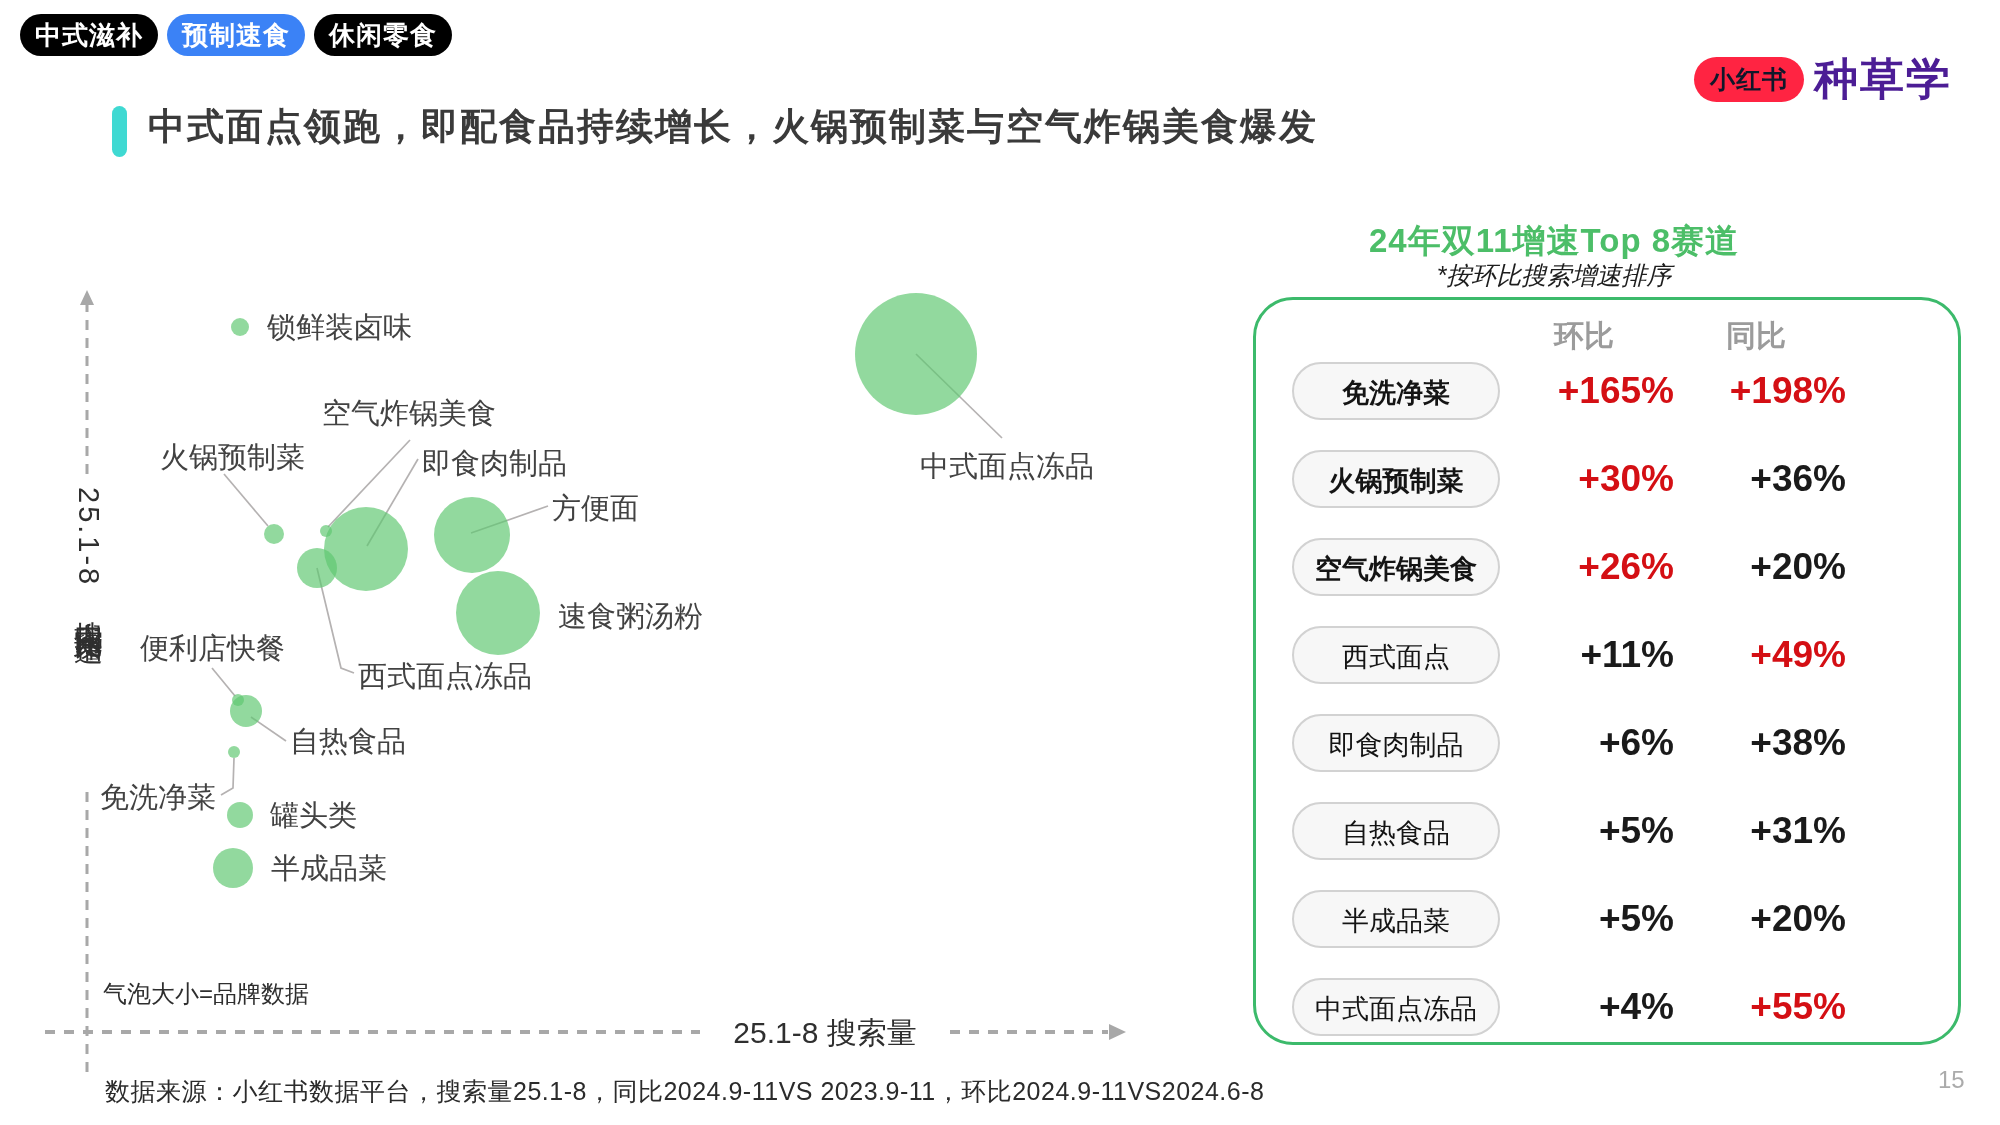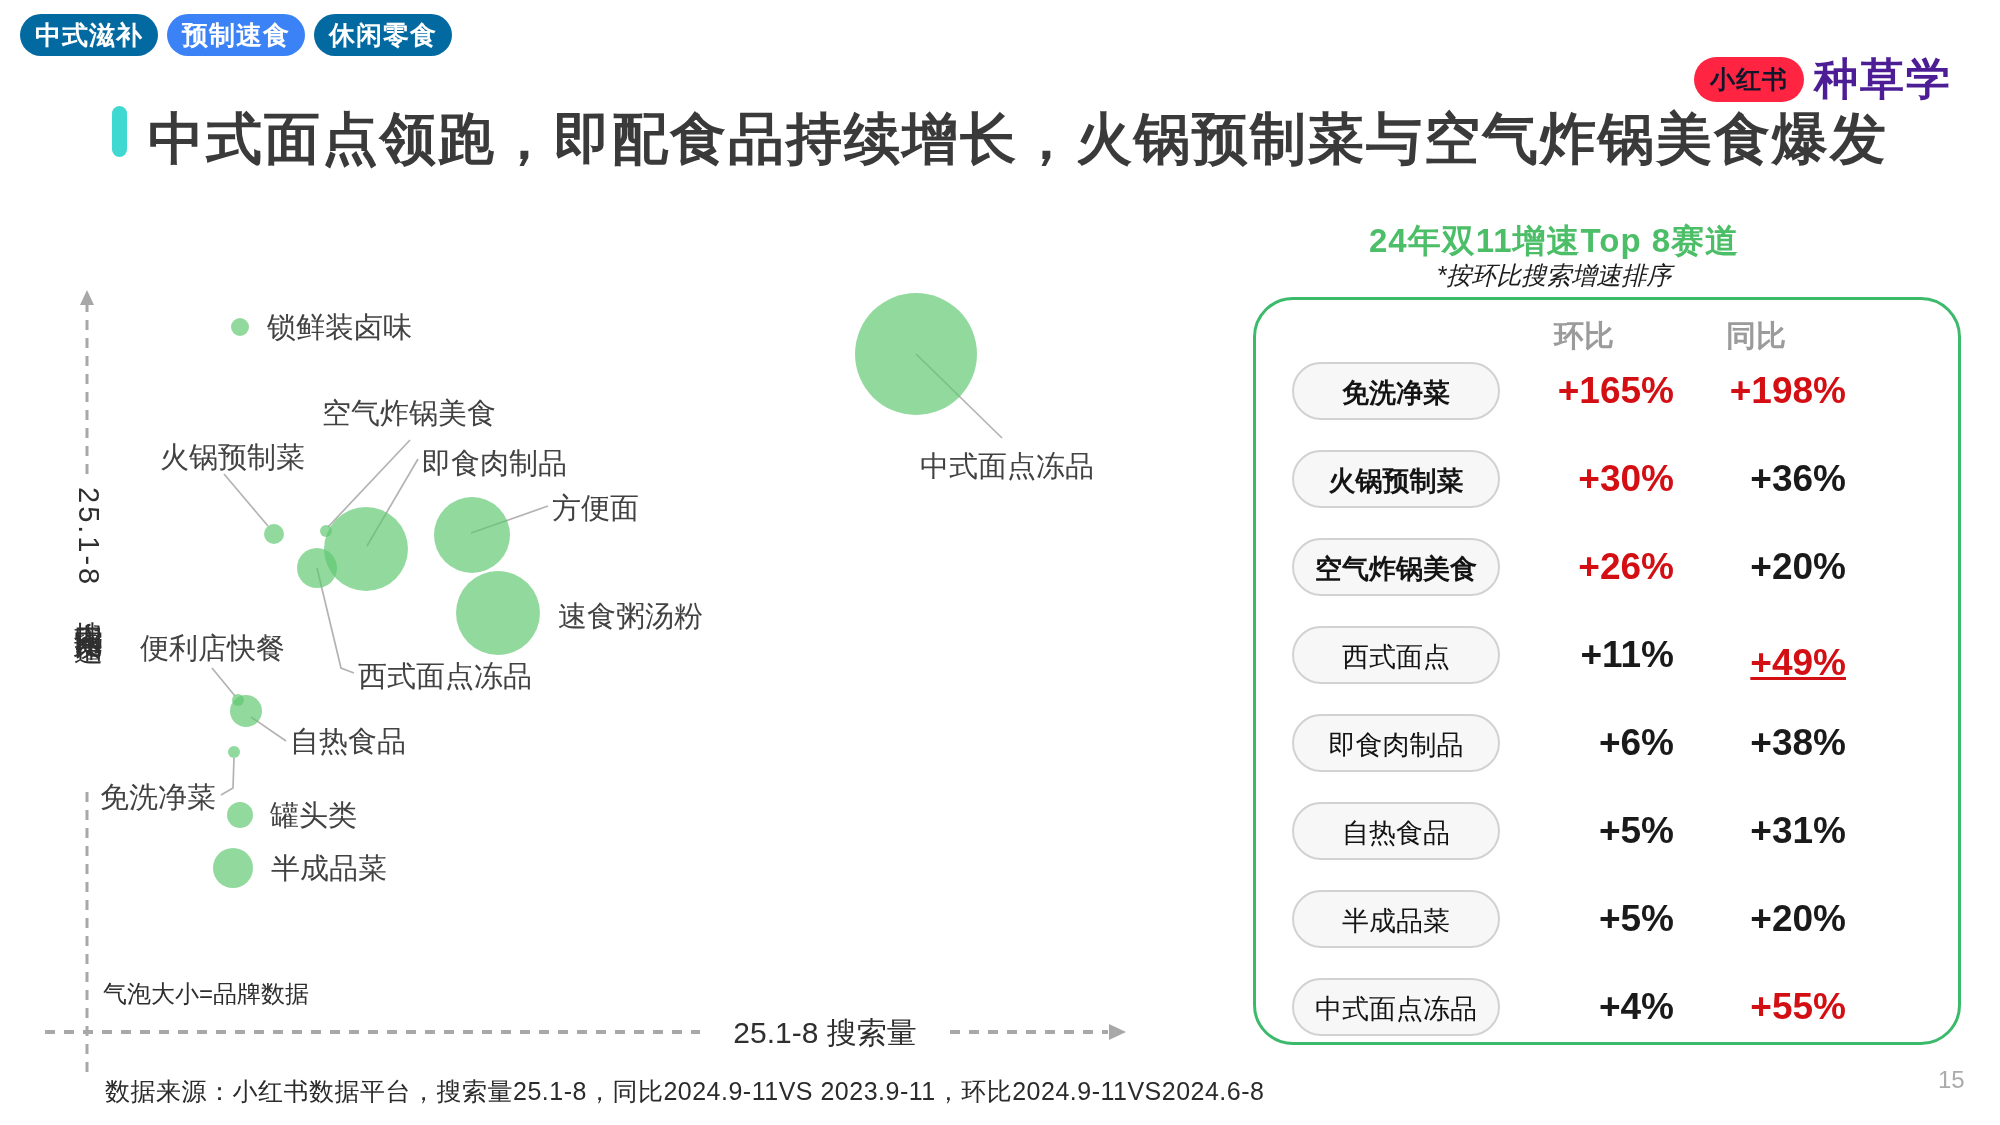--- a/index.html
+++ b/index.html
@@ -6,35 +6,35 @@
   body{
     width:2000px;height:1125px;position:relative;background:#ffffff;
     font-family:"Liberation Sans","DejaVu Sans",sans-serif;overflow:hidden;
     -webkit-font-smoothing:antialiased;
   }
   
   .tabs{position:absolute;left:20px;top:14px;display:flex;gap:9px;}
   .tab{
     height:42px;border-radius:21px;padding:0 15px;display:inline-flex;
     align-items:center;justify-content:center;color:#fff;font-weight:700;
-    font-size:26px;letter-spacing:1px;background:#0369a1;cursor:pointer;
+    font-size:26px;letter-spacing:1px;background:#000000;cursor:pointer;
   }
   .tab.active{background:#3b82f6;}
   
   .logo{position:absolute;right:48px;top:50px;display:flex;align-items:center;gap:10px;}
   .logo-badge{
     background:#ff2442;color:#0f172a;font-weight:700;font-size:25px;
     height:45px;border-radius:23px;padding:0 16px;display:inline-flex;
     align-items:center;justify-content:center;letter-spacing:1px;
   }
   .logo-brand{font-size:44px;font-weight:700;color:#4c1d95;letter-spacing:2px;}
   
   .accent-bar{position:absolute;left:112px;top:106px;width:15px;height:51px;border-radius:8px;background:#3fd9d2;}
   .page-title{
-    position:absolute;left:148px;top:102px;font-size:56px;font-weight:700;
+    position:absolute;left:148px;top:102px;font-size:37px;font-weight:700;
     color:#3a3a3a;letter-spacing:2px;white-space:nowrap;
   }
   
   #chart{position:absolute;left:0;top:0;}
   .y-axis-label{
     position:absolute;left:69px;top:487px;height:320px;
     writing-mode:vertical-lr;text-orientation:mixed;
     font-size:29px;color:#2f2f2f;font-weight:500;letter-spacing:3px;white-space:nowrap;
   }
   .bubble-note{position:absolute;left:103px;top:978px;font-size:24px;color:#2e2e2e;}
@@ -141,21 +141,21 @@
     <div class="prow-val red" style="top: 62px; left: 238px;">+165%</div>
     <div class="prow-val red" style="top: 62px; left: 410px;">+198%</div>
     <div class="prow-pill bold" style="top: 150px;">火锅预制菜</div>
     <div class="prow-val red" style="top: 150px; left: 238px;">+30%</div>
     <div class="prow-val" style="top: 150px; left: 410px;">+36%</div>
     <div class="prow-pill bold" style="top: 238px;">空气炸锅美食</div>
     <div class="prow-val red" style="top: 238px; left: 238px;">+26%</div>
     <div class="prow-val" style="top: 238px; left: 410px;">+20%</div>
     <div class="prow-pill" style="top: 326px;">西式面点</div>
     <div class="prow-val" style="top: 326px; left: 238px;">+11%</div>
-    <div class="prow-val red" style="top: 334px; left: 410px; text-decoration: underline;">+49%</div>
+    <div class="prow-val red" style="top: 326px; left: 410px;">+49%</div>
     <div class="prow-pill" style="top: 414px;">即食肉制品</div>
     <div class="prow-val" style="top: 414px; left: 238px;">+6%</div>
     <div class="prow-val" style="top: 414px; left: 410px;">+38%</div>
     <div class="prow-pill" style="top: 502px;">自热食品</div>
     <div class="prow-val" style="top: 502px; left: 238px;">+5%</div>
     <div class="prow-val" style="top: 502px; left: 410px;">+31%</div>
     <div class="prow-pill" style="top: 590px;">半成品菜</div>
     <div class="prow-val" style="top: 590px; left: 238px;">+5%</div>
     <div class="prow-val" style="top: 590px; left: 410px;">+20%</div>
     <div class="prow-pill" style="top: 678px;">中式面点冻品</div>

